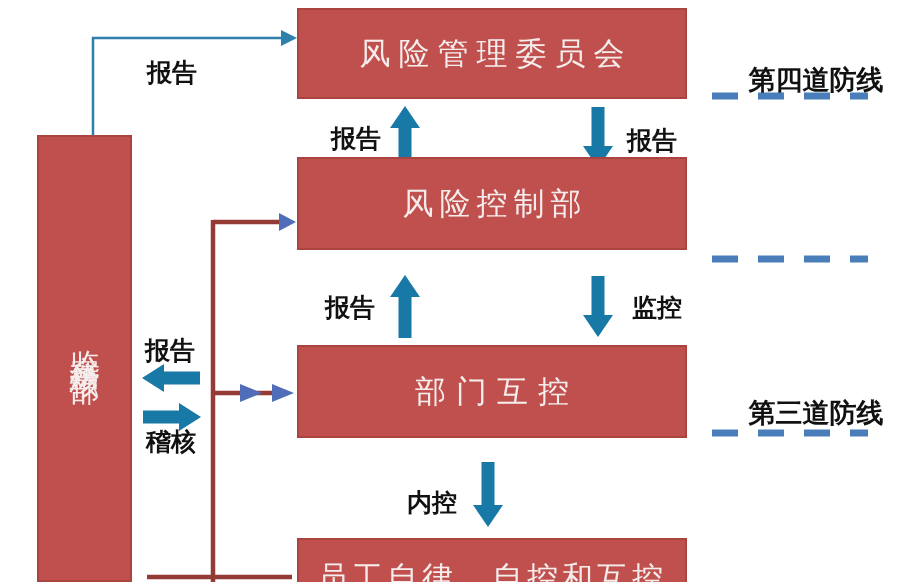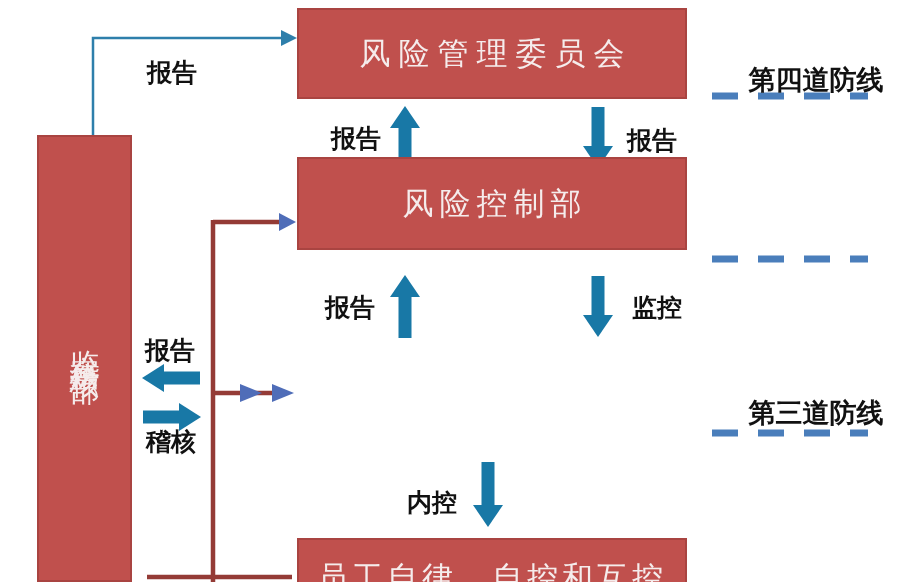--- a/index.html
+++ b/index.html
@@ -130,20 +130,23 @@
   <div class="box left-box">
     <span class="vtext">监察稽核部</span>
   </div>
 
   <div class="box center-box box-l4">
     <span>风险管理委员会</span>
   </div>
   <div class="box center-box box-l3">
     <span>风险控制部</span>
   </div>
+  <div class="box center-box box-l2">
+    <span>部门互控</span>
+  </div>
   <div class="box center-box box-l1">
     <span>员工自律、自控和互控</span>
   </div>
 
   <div class="defense-label" style="top:57px">第四道防线</div>
   <div class="defense-label" style="top:390px">第三道防线</div>
 
   <div class="edge-label" style="left:172px; top:72px">报告</div>
   <div class="edge-label" style="left:356px; top:138px">报告</div>
   <div class="edge-label" style="left:652px; top:140px">报告</div>

